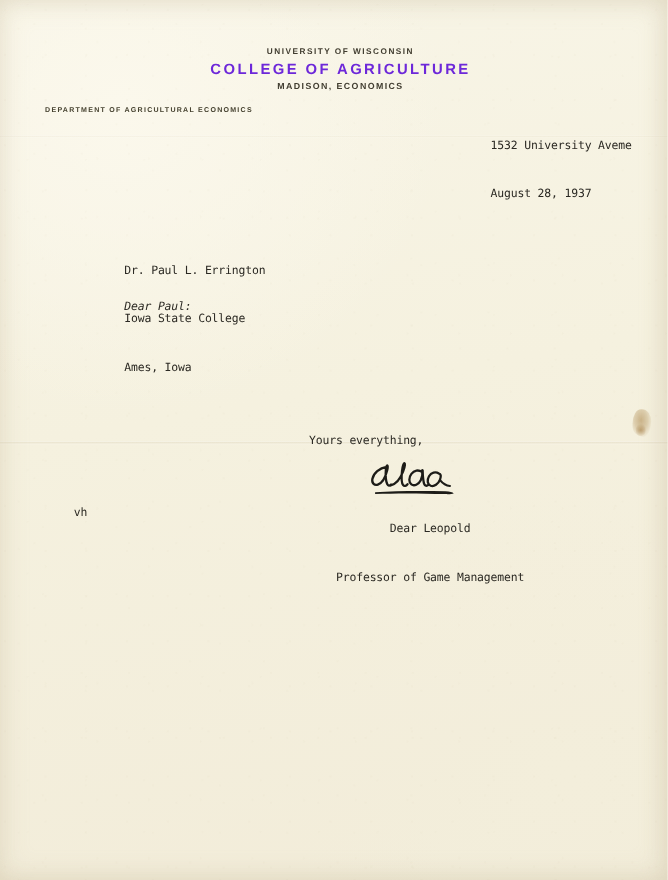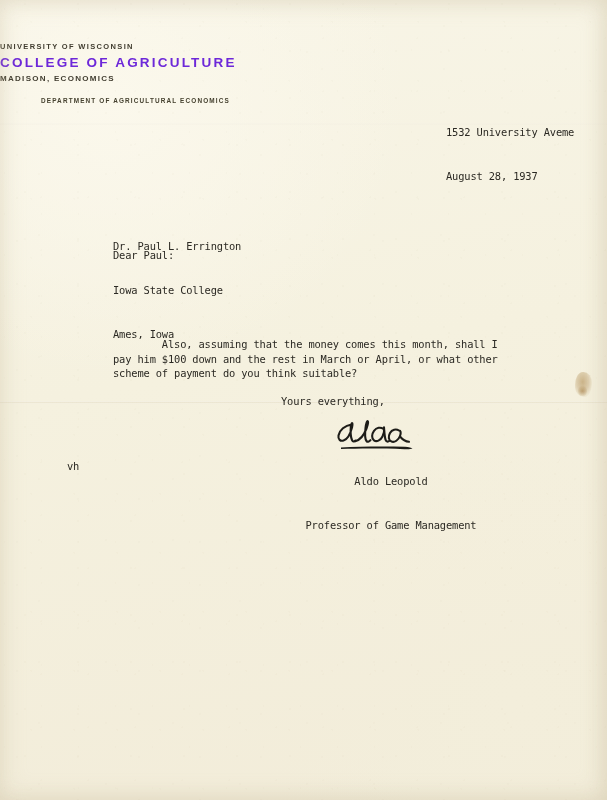--- a/index.html
+++ b/index.html
@@ -95,22 +95,23 @@
 
   
   .sheet {
     position: absolute;
     inset: 0;
   }
 
   
   .letterhead {
     position: absolute;
-    left: 0; right: 0;
+    left: 12px; right: 0;
     top: 42px;
+    text-align: center;
     color: #3a372c;
   }
   .lh-top {
     font-size: 7.5px;
     letter-spacing: 1.35px;
     font-weight: 700;
     color: #413d30;
     margin-bottom: 4px;
   }
   .lh-main {
@@ -154,21 +155,22 @@
     margin-left: 40px;
   }
   .recipient {
     position: absolute;
     left: 113px;
     top: 210px;
   }
   .salutation {
     position: absolute;
     left: 113px;
-    top: 248px;
+    top: 272px;
+    font-style: italic;
   }
   .para1 {
     position: absolute;
     left: 113px;
     top: 279px;
   }
   .para2 {
     position: absolute;
     left: 113px;
     top: 337px;
@@ -232,23 +234,20 @@
 
     <div class="recipient tw">
       <div>Dr. Paul L. Errington</div>
       <div>Iowa State College</div>
       <div>Ames, Iowa</div>
     </div>
 
     <div class="salutation tw">Dear Paul:</div>
 
 
-    <div class="para2 tw">        Also, assuming that the money comes this month, shall I
-pay him $100 down and the rest in March or April, or what other
-scheme of payment do you think suitable?</div>
 
     <div class="closing tw">Yours everything,</div>
 
     <div class="signature">
       <svg width="120" height="34" viewBox="0 0 120 34" aria-hidden="true">
         <g fill="none" stroke="#1d1c18" stroke-linecap="round" stroke-linejoin="round">
 
           <path d="M20.5 6.5 C14 7.5, 8.5 12, 7.5 17.5 C6.8 21.5, 9.5 23.5, 12.5 22.5
                    C16.5 21.2, 19.5 15.5, 21 9.5 C21.6 7, 21.8 5.5, 21.2 5.2
                    C20.6 5, 20 6.5, 19.8 9 C19.4 14, 19.6 19, 21 22
@@ -263,21 +262,21 @@
                    C63.6 24.8, 67.5 22, 69 18 C70.2 14.8, 69.8 12.5, 68 12.5 Z" stroke-width="2.1"></path>
           <path d="M69 18.5 C71.5 21.5, 74.5 23.5, 78 23.8" stroke-width="2"></path>
         </g>
 
         <path d="M10 29.4 C28 28.4, 52 28.1, 74 28.7 C78 28.9, 80.5 29.6, 81.5 30.6
                  C80 31.2, 77 31.4, 73.5 31.2 C50 30.3, 27 30.4, 10 31.1 Z" fill="#1d1c18"></path>
       </svg>
     </div>
 
     <div class="sig-name tw">
-      <span class="line1">Aldo Leopold</span>
+      <span class="line1">Dear Leopold</span>
       <span class="line2">Professor of Game Management</span>
     </div>
 
     <div class="initials tw">vh</div>
 
   </div>
 
   <div class="edge-shade"></div>
 </div>
 

